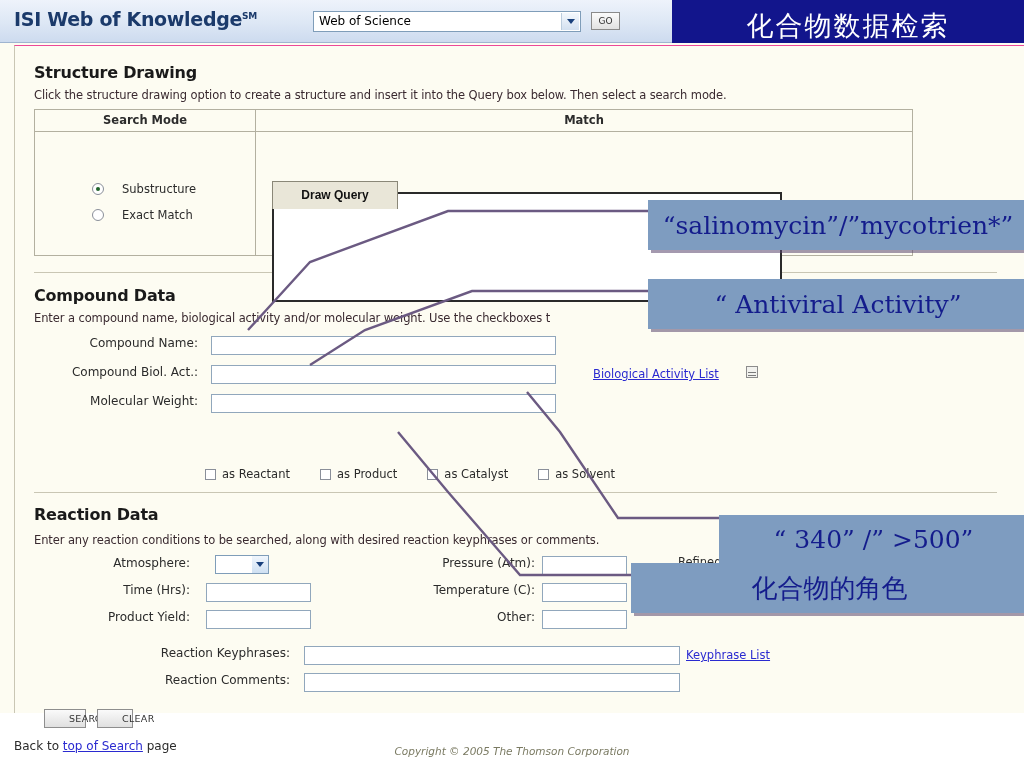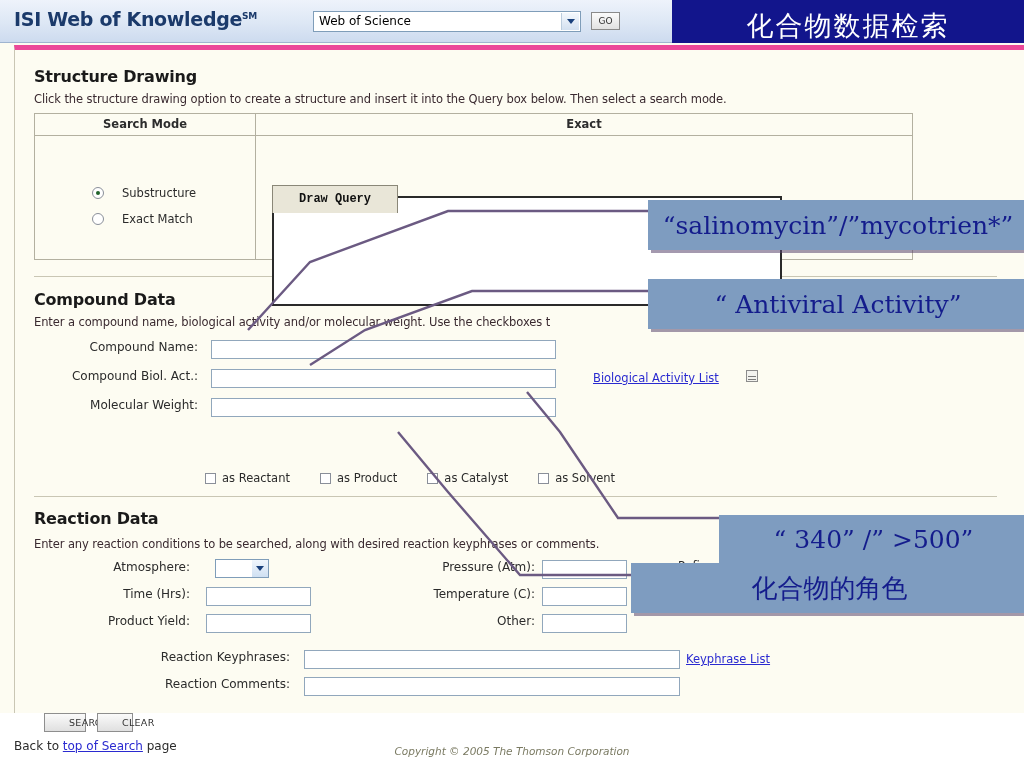--- a/index.html
+++ b/index.html
@@ -121,21 +121,21 @@
     background: #fdfcf2;
     box-sizing: border-box;
   }
   .content-inner {
     position: absolute;
     left: 14px; top: 2px;
     width: 1010px;
     bottom: 0;
     background: #fdfcf2;
     border-left: 1px solid #c9c6b4;
-    border-top: 5px solid #ec4899;
+    border-top: 1px solid #ec4899;
     box-sizing: border-box;
   }
 
   .sec-title {
     font-family: "DejaVu Sans", "Liberation Sans", sans-serif;
     font-size: 16px;
     font-weight: bold;
     color: #1a1a1a;
     letter-spacing: -0.2px;
   }
@@ -220,21 +220,21 @@
     width: 126px; height: 28px;
     background: #e9e6d8;
     border: 1px solid #8a8778;
     border-bottom: none;
     box-sizing: border-box;
     font-size: 12px;
     font-weight: bold;
     color: #111;
     text-align: center;
     line-height: 27px;
-    font-family: Liberation Mono, monospace;
+    font-family: Liberation Sans, sans-serif;
     z-index: 6;
   }
   .query-box {
     position: absolute;
     left: 257px; top: 146px;
     width: 510px; height: 110px;
     background: #ffffff;
     border: 2px solid #2a2a2a;
     box-sizing: border-box;
     z-index: 5;
@@ -481,21 +481,21 @@
 
   <div class="content">
     <div class="content-inner">
 
       <div class="sec-title" id="structure-title">Structure Drawing</div>
       <div class="sec-desc" id="structure-desc">Click the structure drawing option to create a structure and insert it into the Query box below. Then select a search mode.</div>
 
       <div class="sd-table">
         <div class="sd-head">
           <div class="cell c1">Search Mode</div>
-          <div class="cell c2">Exact</div>
+          <div class="cell c2">Match</div>
         </div>
         <div class="sd-body-left">
           <div class="radio-row r1">
             <span class="radio on"></span>
             <span>Substructure</span>
           </div>
           <div class="radio-row r2">
             <span class="radio"></span>
             <span>Exact Match</span>
           </div>

